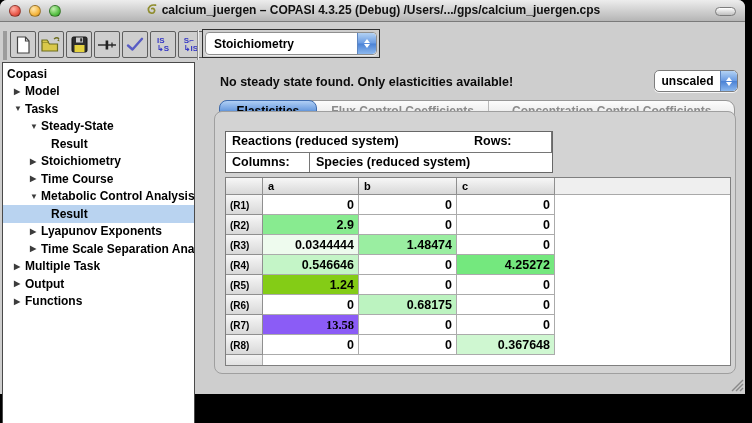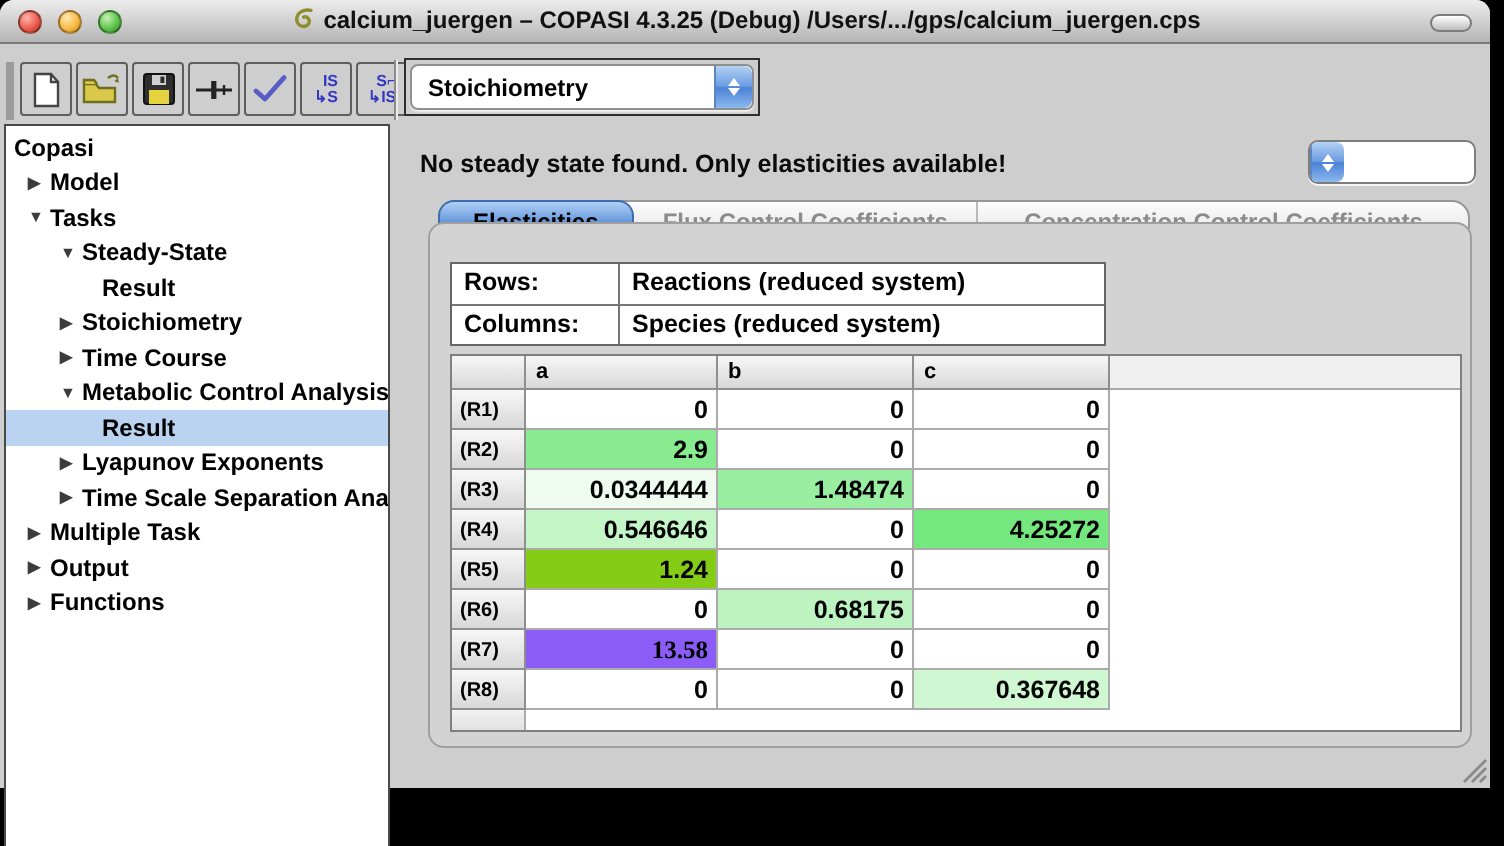--- a/index.html
+++ b/index.html
@@ -24,21 +24,21 @@
   .tb-widget { position:absolute; right:9px; top:7px; width:21px; height:9px; border-radius:5px;
                background:linear-gradient(#fff,#bfbfbf); border:1px solid #7c7c7c; }
 
   
   .toolbar-handle { position:absolute; left:3px; top:31px; width:4px; height:29px;
                     border-left:2px solid #9c9c9c; border-right:2px solid #9c9c9c; }
   .tbuttons { position:absolute; left:10px; top:31px; display:flex; gap:2px; }
   .tbtn { width:26px; height:27px; border:1px solid #5e5e5e; border-radius:2px;
           background:#cecece; display:flex; align-items:center; justify-content:center; }
   .tbtn .glyph { display:flex; align-items:center; justify-content:center; }
-  .txticon { font-size:8px; line-height:8px; font-weight:bold; color:#3436c4; text-align:right; white-space:pre; }
+  .txticon { font-size:8px; line-height:8px; font-weight:bold; color:#3436c4; text-align:left; white-space:pre; }
   .tsep { position:absolute; left:197px; top:30px; height:30px; width:2px;
           border-left:1px solid #8b8b8b; border-right:1px solid #ededed; }
   .combo-frame { position:absolute; left:202px; top:29px; width:178px; height:29px;
                  border:1px solid #2f2f2f; background:#cecece; padding:2px; }
   .combo { height:100%; background:#fff; border:1px solid #8f8f8f; border-radius:4px;
            display:flex; align-items:center; overflow:hidden; box-shadow:0 1px 1px rgba(255,255,255,.7); }
   .combo .lbl { flex:1; font-size:12px; font-weight:bold; color:#000; padding-left:8px; }
   .stepper { width:19px; align-self:stretch; border-left:1px solid #5d85c0; border-radius:0 4px 4px 0;
              background:linear-gradient(#b3d2f4,#6b9ce3 48%,#4b82d6 52%,#8cb8ee);
              display:flex; flex-direction:column; align-items:center; justify-content:center; gap:1px; }
@@ -59,21 +59,21 @@
              background:linear-gradient(#fbfbfb,#e6e6e6); border-top:1px solid #9a9a9a; }
   .hthumb { position:absolute; left:2px; top:1px; width:120px; height:12px; border-radius:7px;
             border:1px solid #3f6fb0;
             background:linear-gradient(#cfe5fb,#6aa2e8 45%,#3f7fd6 55%,#a9cef4); }
   .hbtns { position:absolute; right:0; top:0; bottom:0; width:33px; display:flex;
            border-left:1px solid #aaa; }
   .hbtn { flex:1; display:flex; align-items:center; justify-content:center; font-size:8px; color:#222; }
   .hbtn + .hbtn { border-left:1px solid #bbb; }
 
   
-  .status { position:absolute; left:210px; top:75px; font-size:12.5px; font-weight:bold; color:#0b0b0b; }
+  .status { position:absolute; left:220px; top:75px; font-size:12.5px; font-weight:bold; color:#0b0b0b; }
   .scale-combo { position:absolute; left:654px; top:70px; width:84px; height:22px;
                  border:1px solid #7d7d7d; border-radius:5px; background:#fff;
                  display:flex; overflow:hidden; box-shadow:0 1px 0 rgba(255,255,255,.8); }
   .scale-combo .lbl { flex:1; font-size:12px; font-weight:bold; text-align:center; line-height:20px; }
   .scale-combo .stepper { width:17px; border-radius:0 4px 4px 0; }
 
   .tabstrip { position:absolute; left:219px; top:100px; width:516px; height:22px;
               display:flex; border:1px solid #979797; border-radius:9px;
               background:linear-gradient(#fcfcfc,#e2e2e2); }
   .tab { display:flex; align-items:center; justify-content:center; font-size:12px; font-weight:bold;
@@ -262,20 +262,21 @@
         <div class="hbtns">
           <div class="hbtn">◀</div>
           <div class="hbtn">▶</div>
         </div>
       </div>
     </div>
 
     <div class="status">No steady state found. Only elasticities available!</div>
 
     <div class="scale-combo">
+      <span class="lbl">unscaled</span>
       <span class="stepper">
           <i class="up"></i>
           <i class="down"></i>
         </span>
     </div>
 
     <div class="tabstrip" id="tabstrip">
         <div class="tab active" style="width: 98px;">
           <span>Elasticities</span>
         </div>
@@ -284,22 +285,22 @@
         </div>
         <div class="tab" style="width: 245px;">
           <span>Concentration Control Coefficients</span>
         </div>
       </div>
 
     <div class="groupbox"></div>
 
     <div class="infotable">
       <div class="irow">
+        <div class="icell v">Reactions (reduced system)</div>
         <div class="icell k">Rows:</div>
-        <div class="icell v">Reactions (reduced system)</div>
       </div>
       <div class="irow">
         <div class="icell k">Columns:</div>
         <div class="icell v">Species (reduced system)</div>
       </div>
     </div>
 
     <div class="viewport" id="matrix">
         <div class="mrow">
           <div class="hcell corner"></div>

